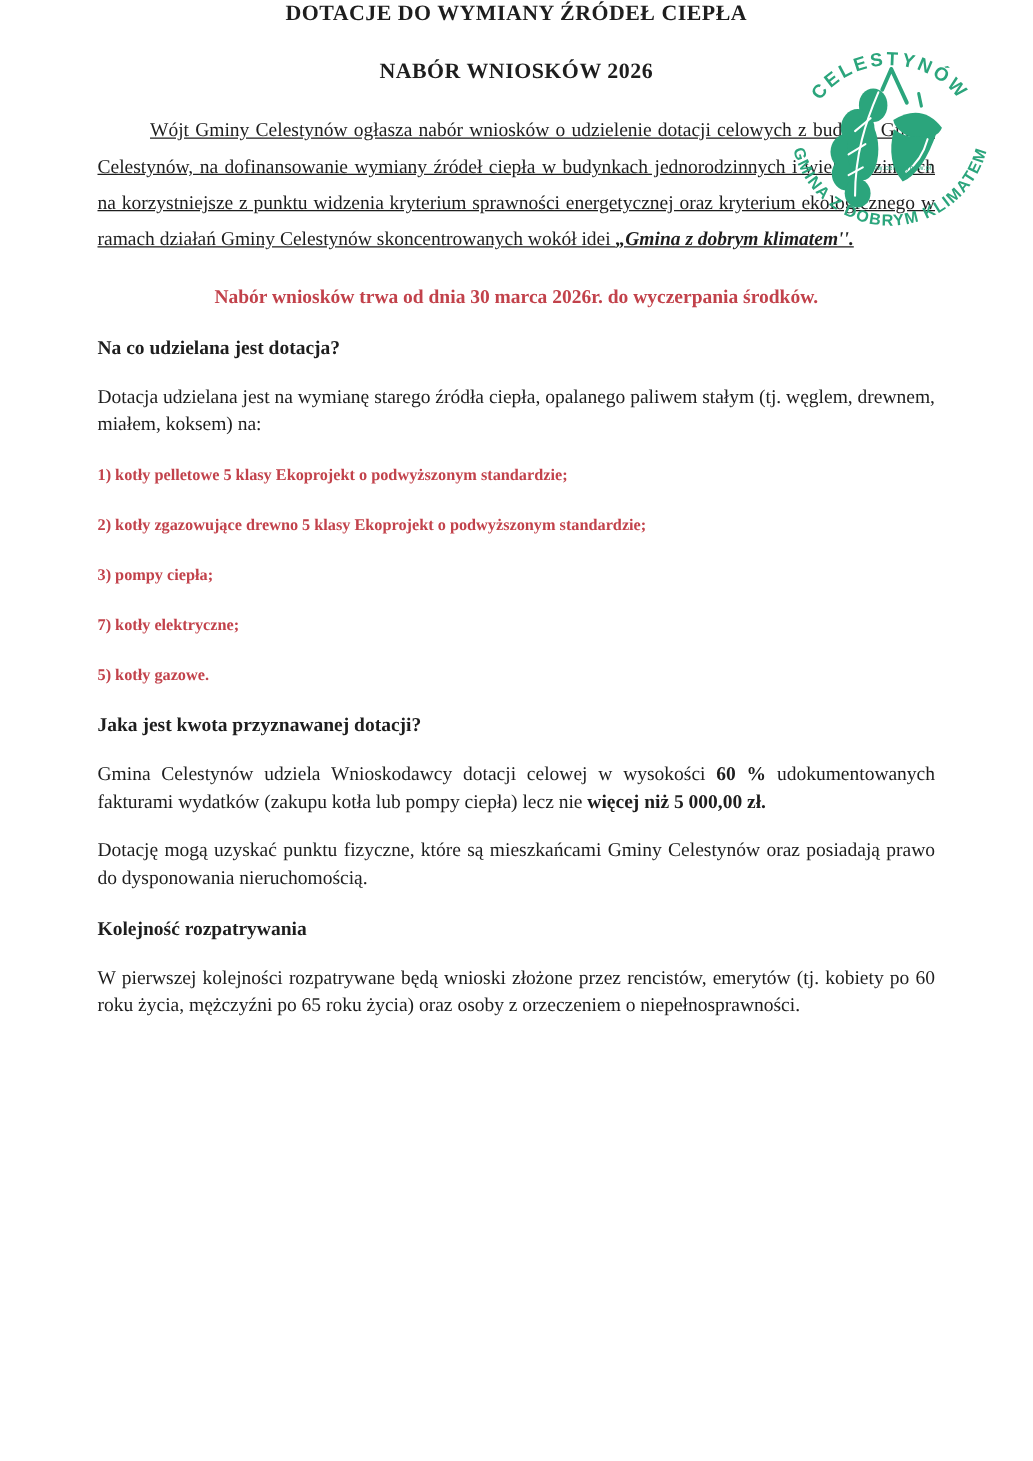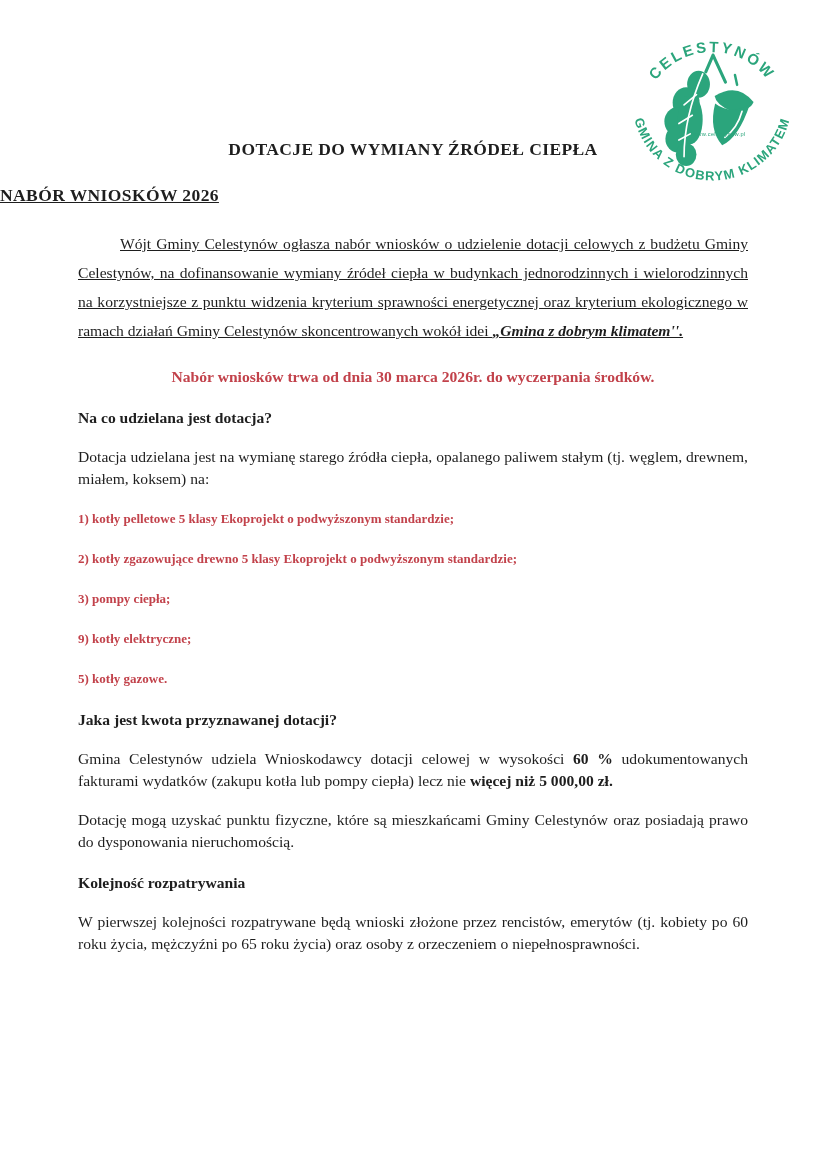--- a/index.html
+++ b/index.html
@@ -34,30 +34,30 @@
   .logo-url{
     font-family:"Liberation Sans", sans-serif;
     font-size:5.5px;letter-spacing:.3px;fill:var(--green);
     text-anchor:middle;
   }
   .leaf-fill{fill:var(--green);}
   .vein{stroke:#ffffff;stroke-width:1.6;fill:none;stroke-linecap:round;}
   .stem{stroke:var(--green);stroke-width:3;fill:none;stroke-linecap:round;}
   
   .doc-title{
-    margin:0;padding-top:139px;
+    margin:0;
     text-align:center;
     font-size:17.5px;font-weight:bold;letter-spacing:.4px;
     line-height:21px;
   }
   .doc-subtitle{
     margin:25px 0 0;
+    text-align:center;
     font-size:17.5px;font-weight:bold;letter-spacing:.4px;
     line-height:21px;
-    text-decoration:underline;
   }
   
   .content{margin:0 78px;}
   .intro{
     margin:23px 0 0;
     font-size:15.6px;line-height:29px;
     text-align:justify;text-indent:42px;text-decoration:underline;
   }
   .motto{font-style:italic;}
   .notice{
@@ -131,21 +131,21 @@
     <p class="intro"><span>Wójt Gminy Celestynów ogłasza nabór wniosków o udzielenie dotacji celowych z budżetu Gminy Celestynów, na dofinansowanie wymiany źródeł ciepła w budynkach jednorodzinnych i wielorodzinnych na korzystniejsze z punktu widzenia kryterium sprawności energetycznej oraz kryterium ekologicznego w ramach działań Gminy Celestynów skoncentrowanych wokół idei </span><b class="motto">„Gmina z dobrym klimatem''.</b></p>
 
     <p class="notice underl">Nabór wniosków trwa od dnia 30 marca 2026r. do wyczerpania środków.</p>
 
     <p class="h">Na co udzielana jest dotacja?</p>
     <p class="body-p">Dotacja udzielana jest na wymianę starego źródła ciepła, opalanego paliwem stałym (tj. węglem, drewnem, miałem, koksem) na:</p>
 
     <p class="red-item">1) kotły pelletowe 5 klasy Ekoprojekt o podwyższonym standardzie;</p>
     <p class="red-item">2) kotły zgazowujące drewno 5 klasy Ekoprojekt o podwyższonym standardzie;</p>
     <p class="red-item">3) pompy ciepła;</p>
-    <p class="red-item">9) kotły elektryczne;</p>
+    <p class="red-item">7) kotły elektryczne;</p>
     <p class="red-item">5) kotły gazowe.</p>
 
     <p class="h">Jaka jest kwota przyznawanej dotacji?</p>
     <p class="body-p"><span>Gmina Celestynów udziela Wnioskodawcy dotacji celowej w wysokości </span><b>60 %</b><span> udokumentowanych fakturami wydatków (zakupu kotła lub pompy ciepła) lecz nie </span><b>więcej niż 5 000,00 zł.</b></p>
 
     <p class="body-p">Dotację mogą uzyskać punktu fizyczne, które są mieszkańcami Gminy Celestynów oraz posiadają prawo do dysponowania nieruchomością.</p>
 
     <p class="h">Kolejność rozpatrywania</p>
     <p class="body-p">W pierwszej kolejności rozpatrywane będą wnioski złożone przez rencistów, emerytów (tj. kobiety po 60 roku życia, mężczyźni po 65 roku życia) oraz osoby z orzeczeniem o niepełnosprawności.</p>
 

